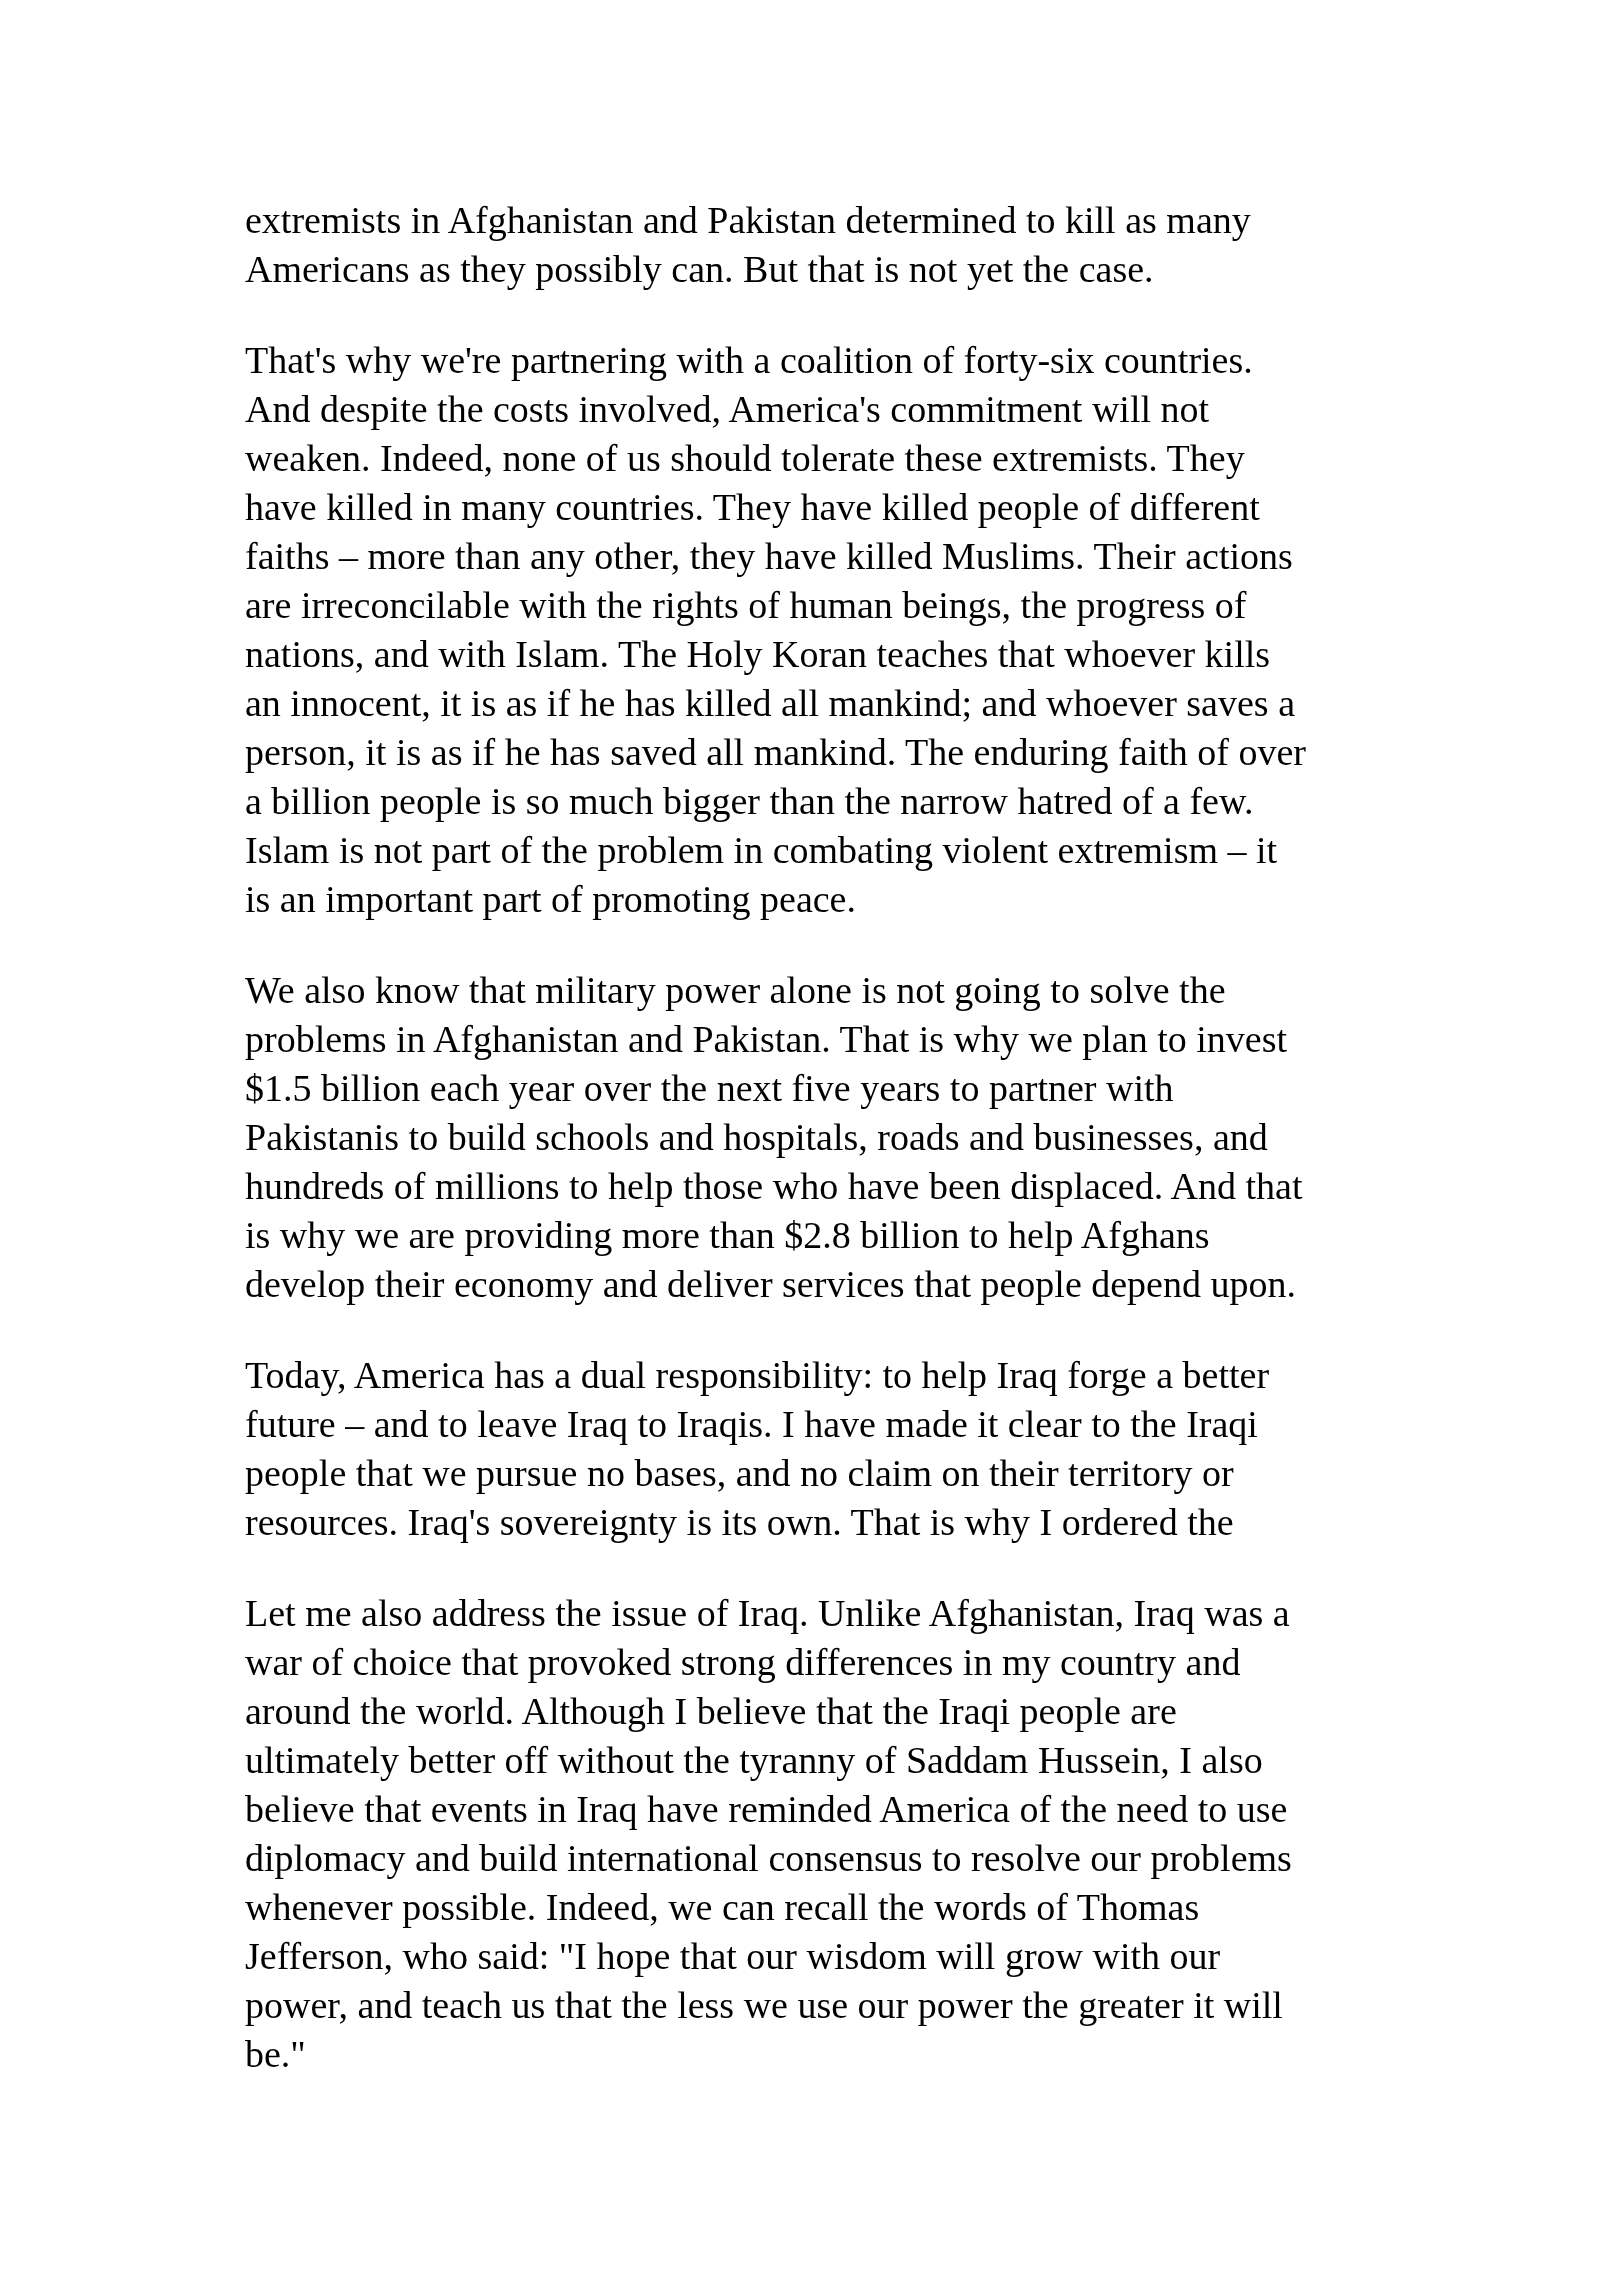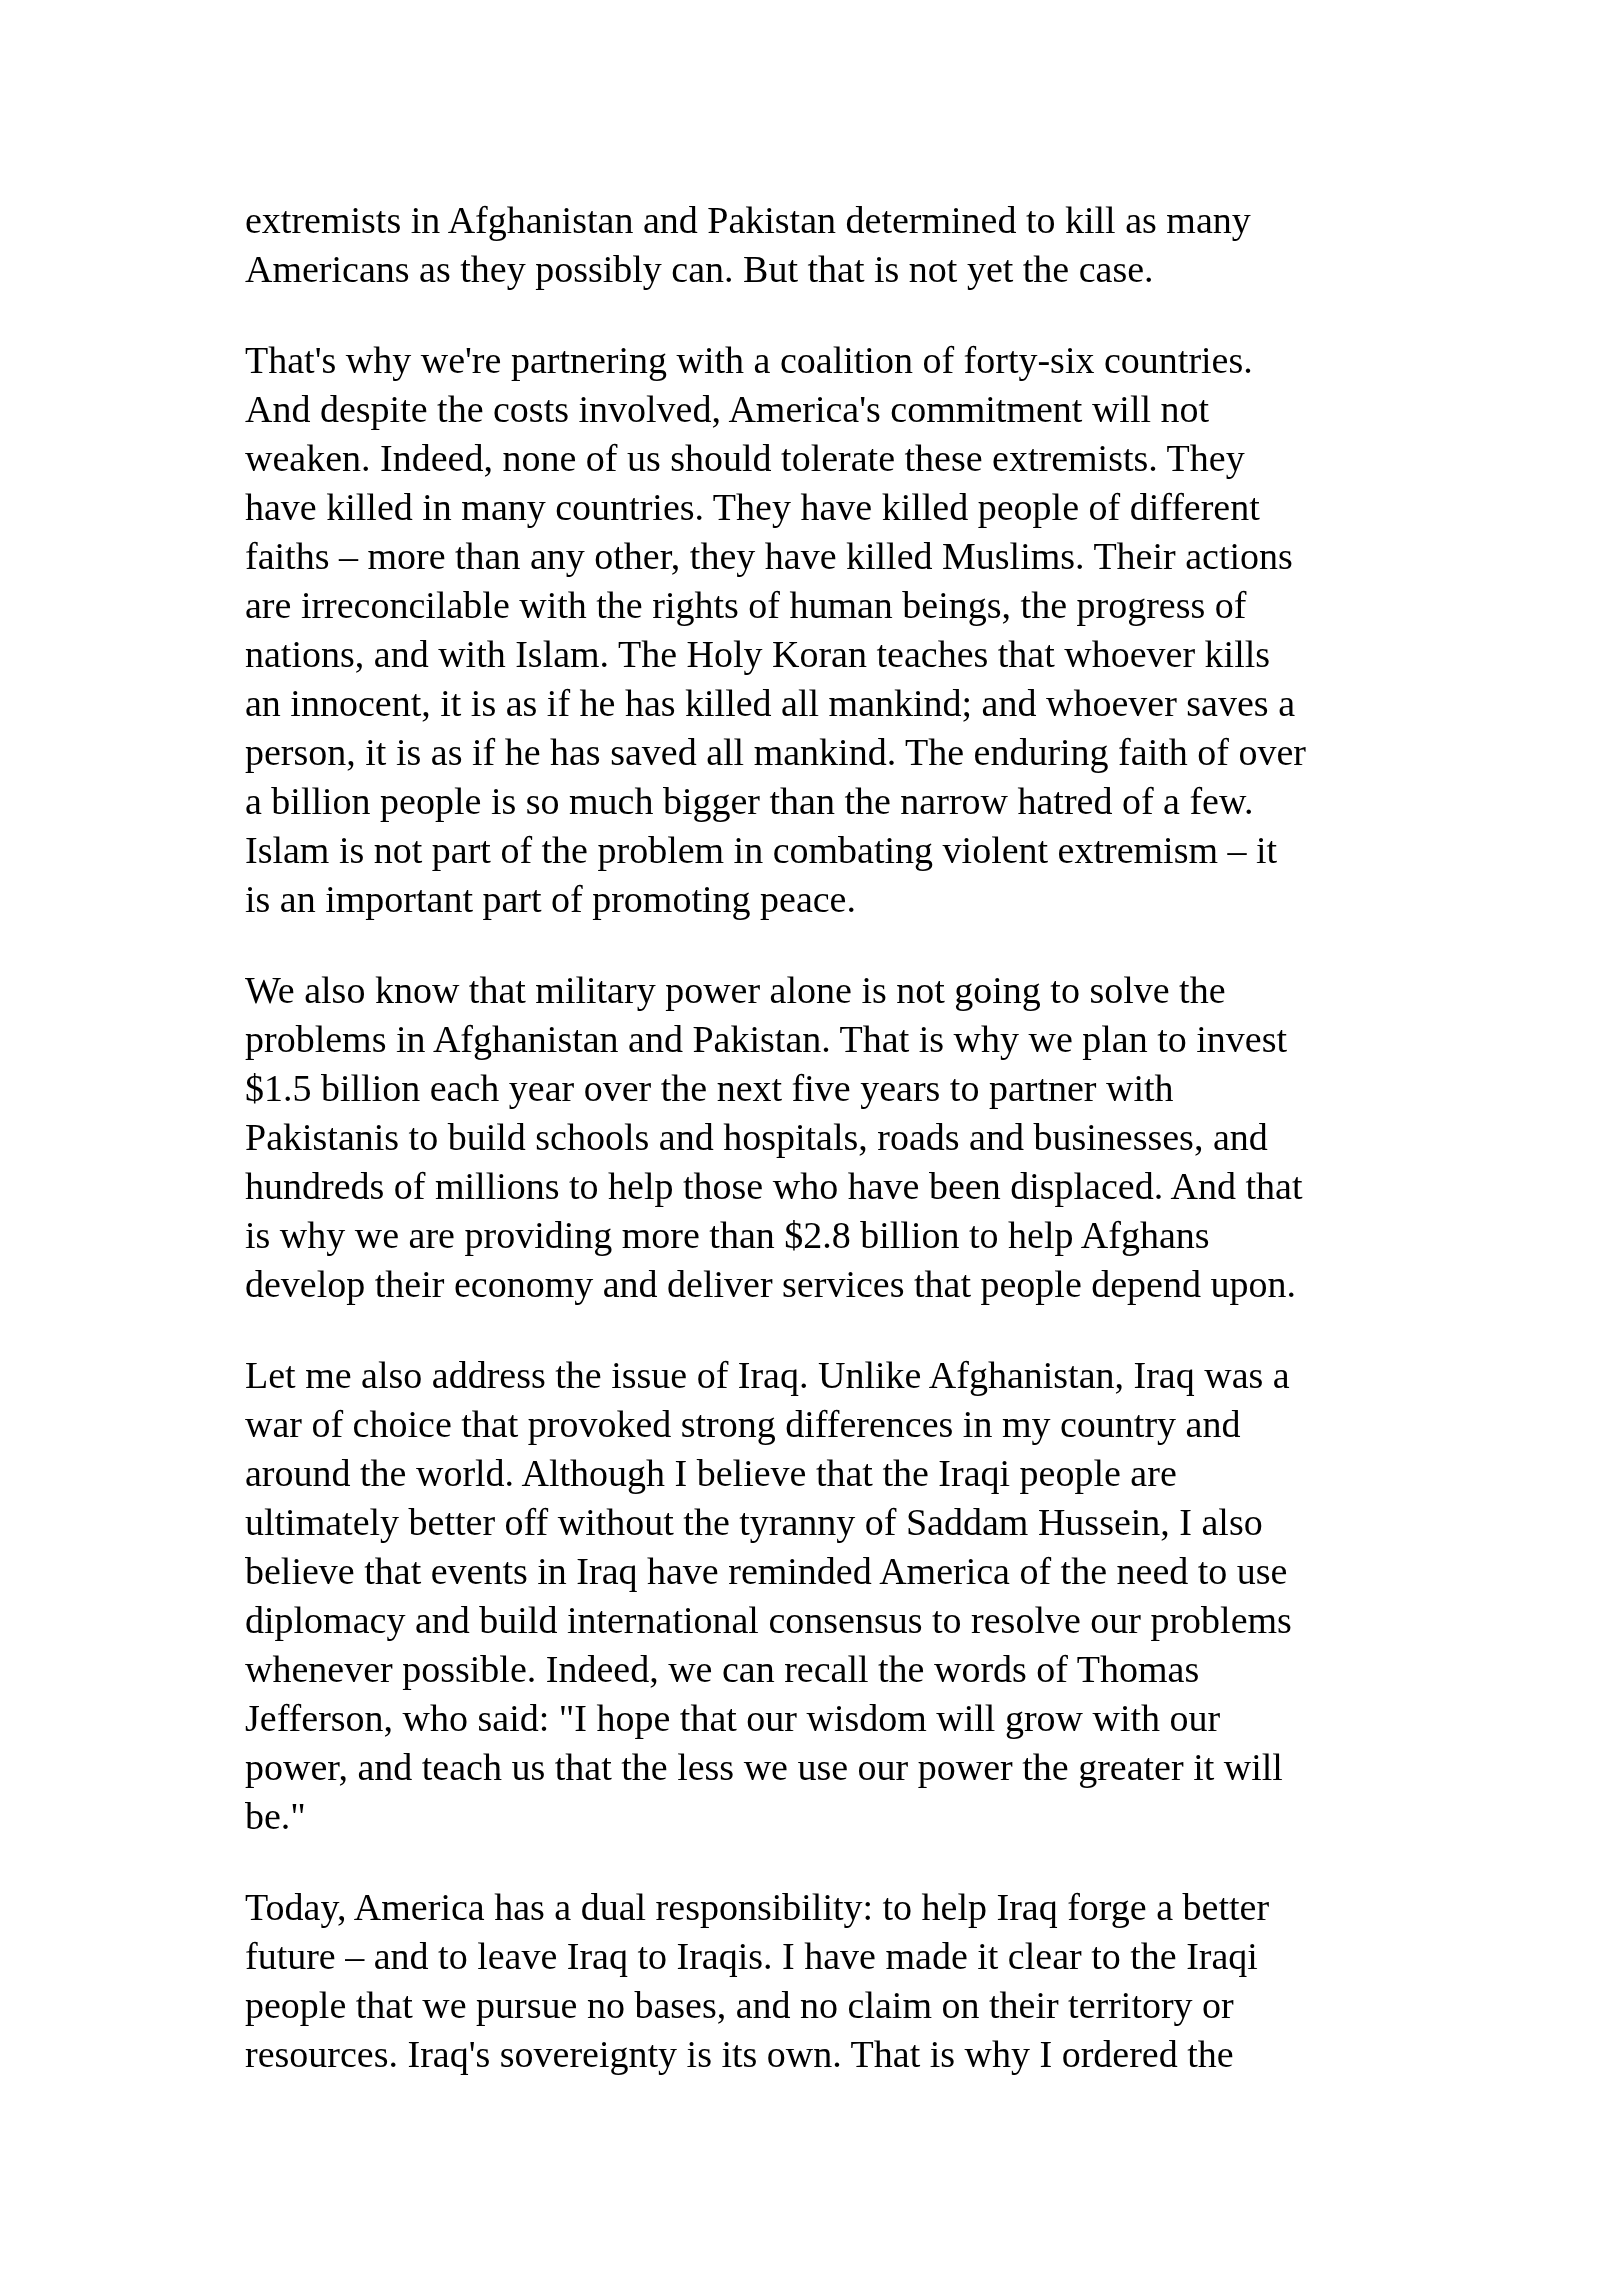--- a/index.html
+++ b/index.html
@@ -48,29 +48,29 @@
 a billion people is so much bigger than the narrow hatred of a few.
 Islam is not part of the problem in combating violent extremism – it
 is an important part of promoting peace.</p>
     <p class="para">We also know that military power alone is not going to solve the
 problems in Afghanistan and Pakistan. That is why we plan to invest
 $1.5 billion each year over the next five years to partner with
 Pakistanis to build schools and hospitals, roads and businesses, and
 hundreds of millions to help those who have been displaced. And that
 is why we are providing more than $2.8 billion to help Afghans
 develop their economy and deliver services that people depend upon.</p>
+    <p class="para">Today, America has a dual responsibility: to help Iraq forge a better
+future – and to leave Iraq to Iraqis. I have made it clear to the Iraqi
+people that we pursue no bases, and no claim on their territory or
+resources. Iraq's sovereignty is its own. That is why I ordered the</p>
     <p class="para">Let me also address the issue of Iraq. Unlike Afghanistan, Iraq was a
 war of choice that provoked strong differences in my country and
 around the world. Although I believe that the Iraqi people are
 ultimately better off without the tyranny of Saddam Hussein, I also
 believe that events in Iraq have reminded America of the need to use
 diplomacy and build international consensus to resolve our problems
 whenever possible. Indeed, we can recall the words of Thomas
 Jefferson, who said: "I hope that our wisdom will grow with our
 power, and teach us that the less we use our power the greater it will
 be."</p>
-    <p class="para">Today, America has a dual responsibility: to help Iraq forge a better
-future – and to leave Iraq to Iraqis. I have made it clear to the Iraqi
-people that we pursue no bases, and no claim on their territory or
-resources. Iraq's sovereignty is its own. That is why I ordered the</p>
   </div>
 </div>
 
 
 </body></html>

